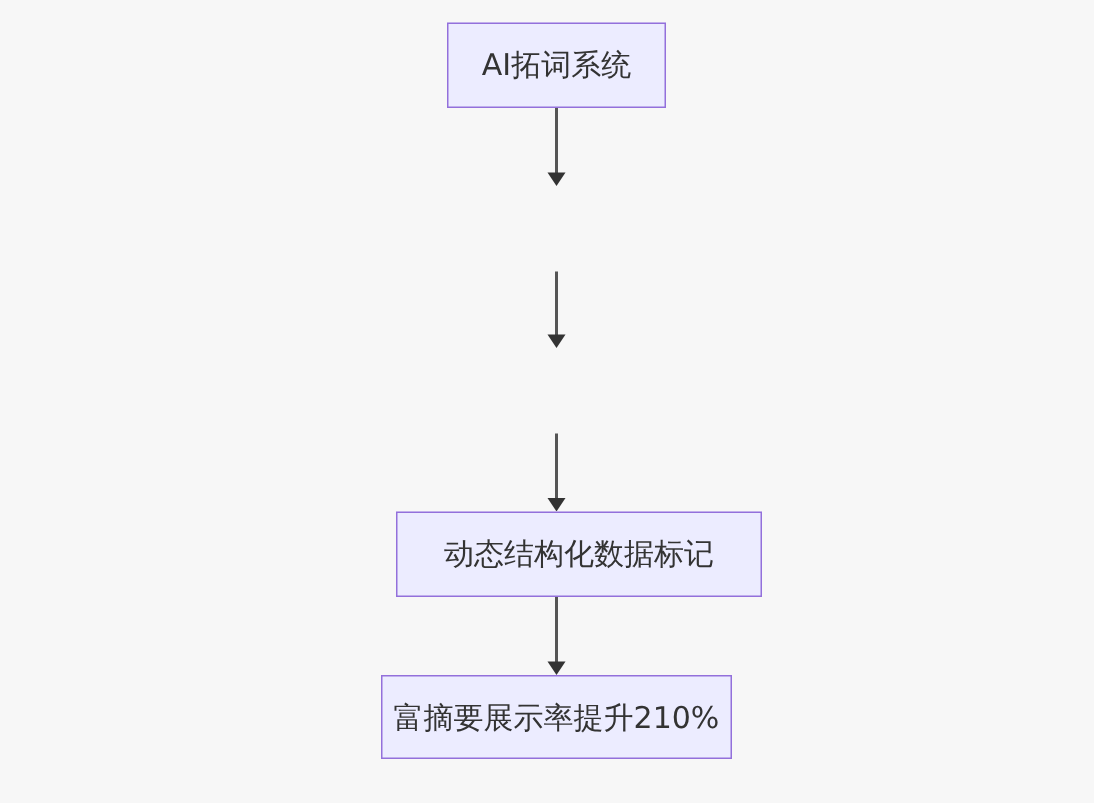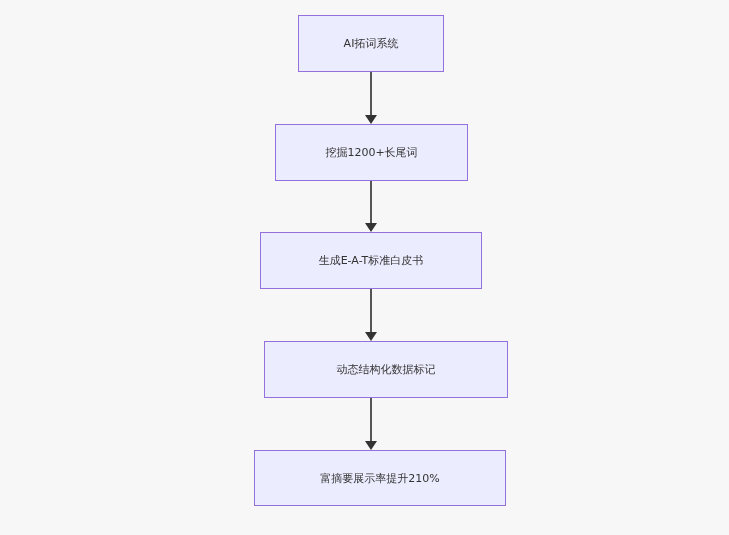--- a/index.html
+++ b/index.html
@@ -17,32 +17,32 @@
     position: relative;
     width: 729px;
     height: 535px;
   }
   .node {
     position: absolute;
     box-sizing: border-box;
     background: var(--node-fill, #ECECFF);
     border: 1px solid var(--node-border, #9370DB);
     color: var(--node-text, #333333);
-    font-size: 11px;
+    font-size: 20px;
     display: flex;
     align-items: center;
     justify-content: center;
     text-align: center;
     white-space: nowrap;
   }
   .n1 { left: 298px; top: 15px;  width: 146px; height: 57px; }
   .n2 { left: 275px; top: 124px; width: 193px; height: 57px; }
   .n3 { left: 260px; top: 232px; width: 222px; height: 57px; }
   .n4 { left: 264px; top: 341px; width: 244px; height: 57px; }
-  .n5 { left: 254px; top: 450px; width: 252px; height: 56px; }
+  .n5 { left: 254px; top: 450px; width: 234px; height: 56px; }
 
   .edge {
     position: absolute;
     width: 12px;
   }
   .e1 { left: 365px; top: 72px;  height: 52px; }
   .e2 { left: 365px; top: 181px; height: 51px; }
   .e3 { left: 365px; top: 289px; height: 52px; }
   .e4 { left: 365px; top: 398px; height: 52px; }
 
@@ -72,32 +72,26 @@
 
   <div class="node n1">
     <span>AI拓词系统</span>
   </div>
 
   <div class="edge e1">
     <div class="line"></div>
     <div class="head"></div>
   </div>
 
-  <div class="node n2">
-    <span>挖掘1200+长尾词</span>
-  </div>
 
   <div class="edge e2">
     <div class="line"></div>
     <div class="head"></div>
   </div>
 
-  <div class="node n3">
-    <span>生成E-A-T标准白皮书</span>
-  </div>
 
   <div class="edge e3">
     <div class="line"></div>
     <div class="head"></div>
   </div>
 
   <div class="node n4">
     <span>动态结构化数据标记</span>
   </div>
 

